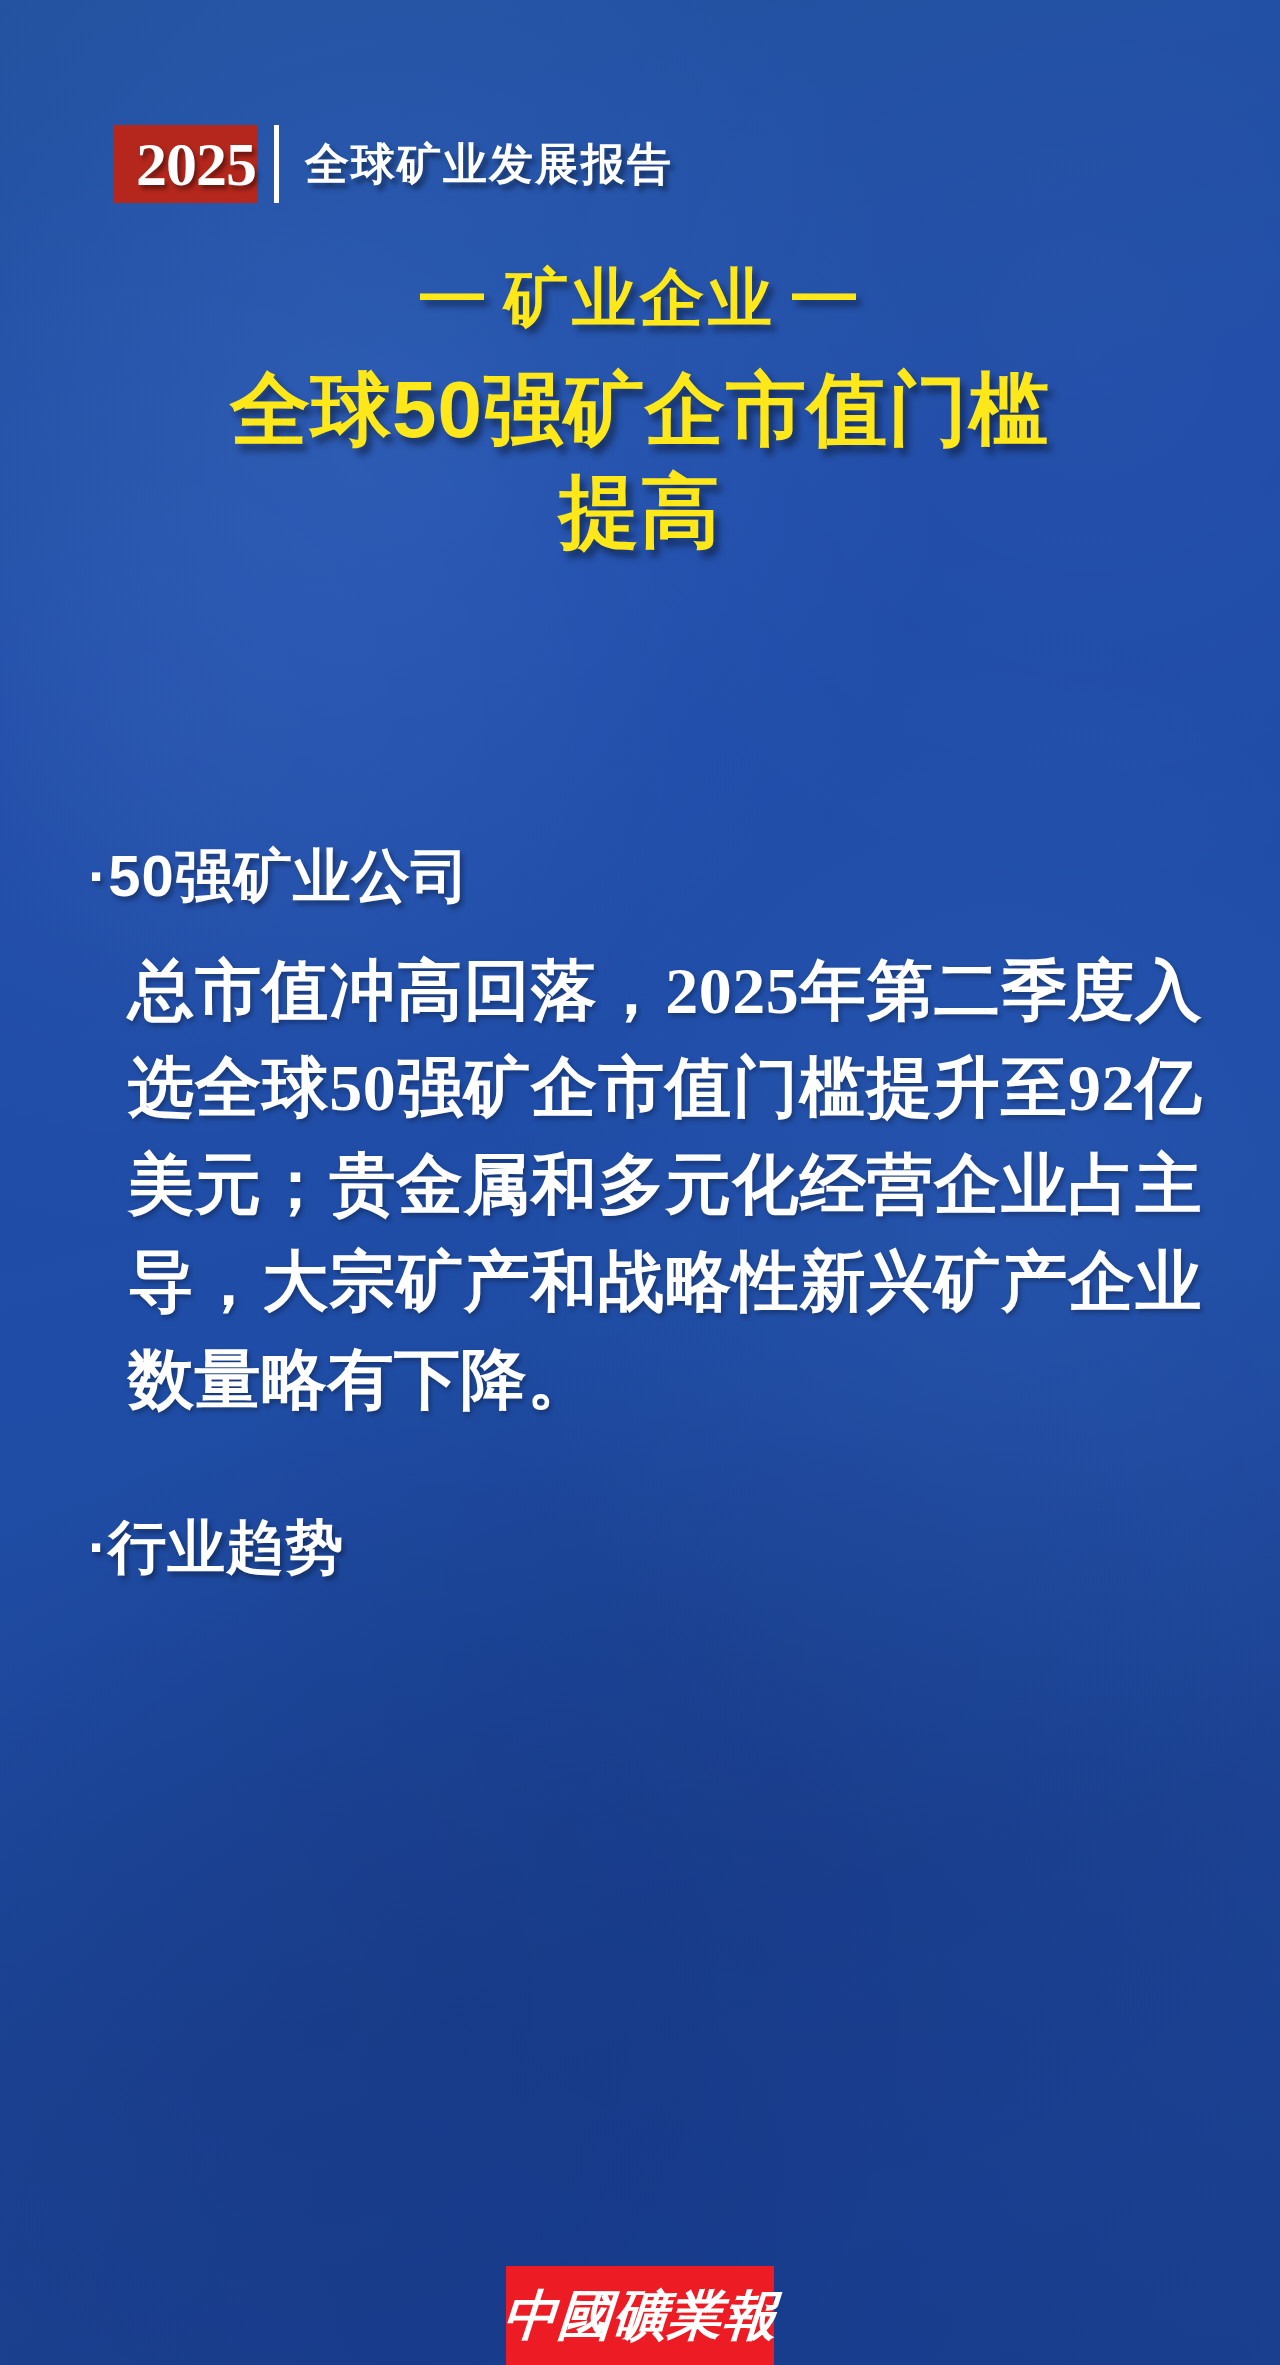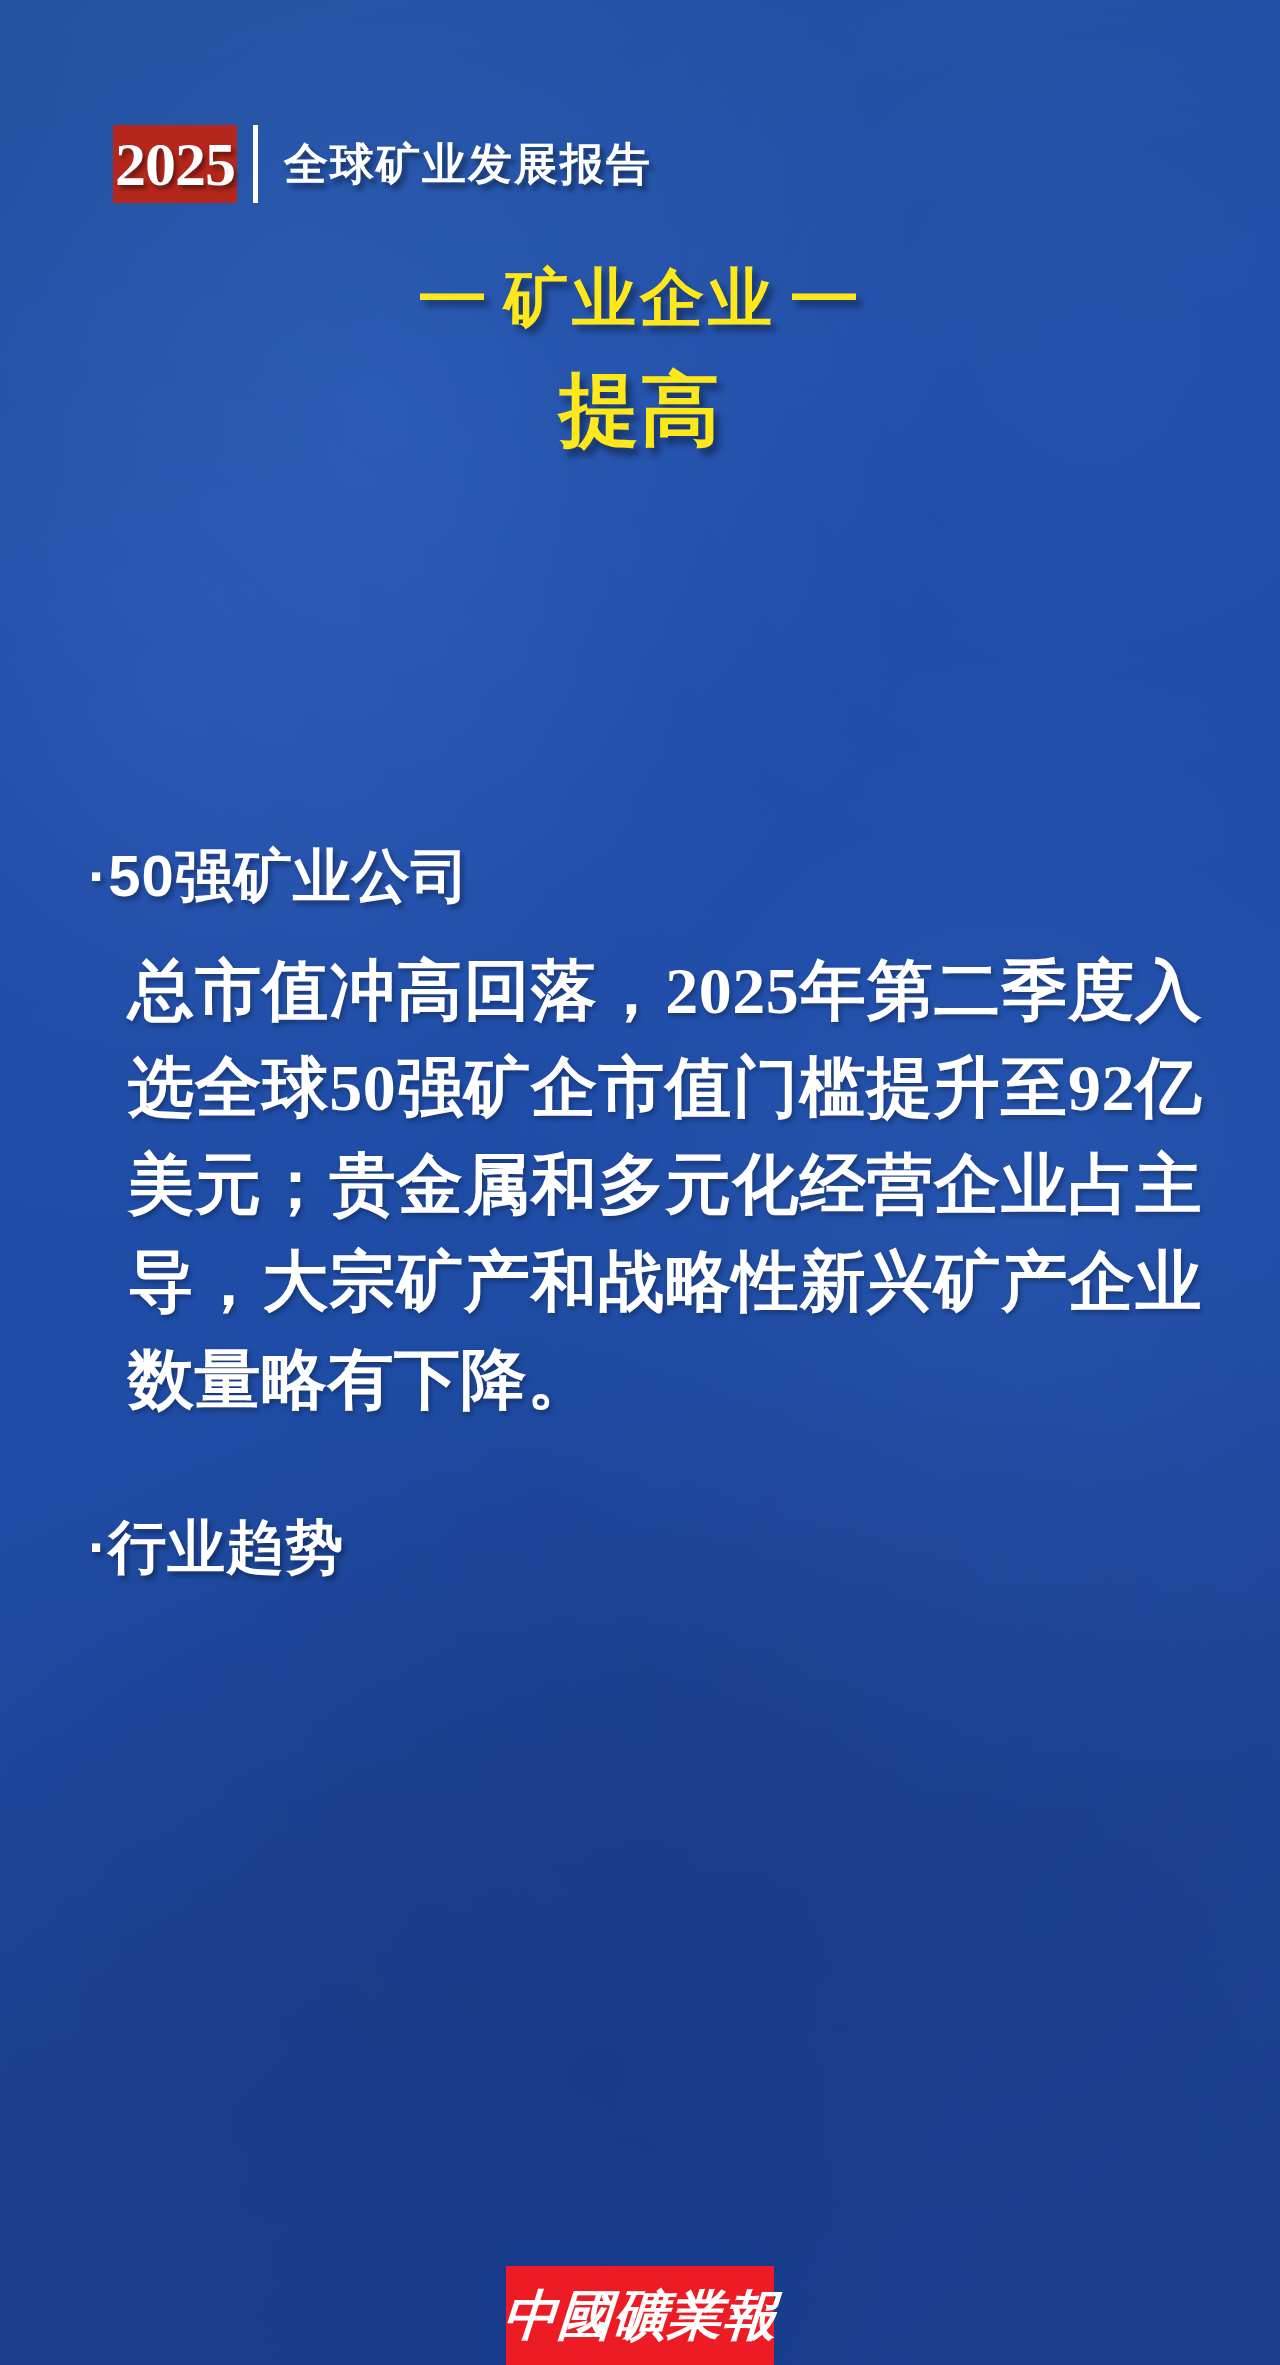--- a/index.html
+++ b/index.html
@@ -42,20 +42,21 @@
     align-items: center;
     height: 78px;
   }
   .year-badge {
     width: 124px;
     height: 78px;
     background: #b5271c;
     display: flex;
     align-items: center;
     justify-content: center;
+    padding-left: 21px;
   }
   .year-text {
     font-family: "Liberation Serif", "DejaVu Serif", serif;
     font-size: 62px;
     font-weight: 700;
     color: #ffffff;
     letter-spacing: -1px;
     line-height: 1;
     text-shadow: 3px 4px 4px rgba(0,0,0,0.42);
   }
@@ -186,20 +187,21 @@
     </div>
     <div class="divider"></div>
     <div class="header-title">全球矿业发展报告</div>
   </div>
 
   <div class="title-block">
     <div class="subtitle">
       <span class="dash">—</span><span>矿业企业</span><span class="dash">—</span>
     </div>
     <div class="main-title">
+      <span class="line">全球50强矿企市值门槛</span>
       <span class="line">提高</span>
     </div>
   </div>
 
   <div class="section" id="section-1">
     <div class="section-heading">·50强矿业公司</div>
     <div class="section-body">总市值冲高回落，2025年第二季度入选全球50强矿企市值门槛提升至92亿美元；贵金属和多元化经营企业占主导，大宗矿产和战略性新兴矿产企业数量略有下降。</div>
   </div>
 
   <div class="section" id="section-2">

